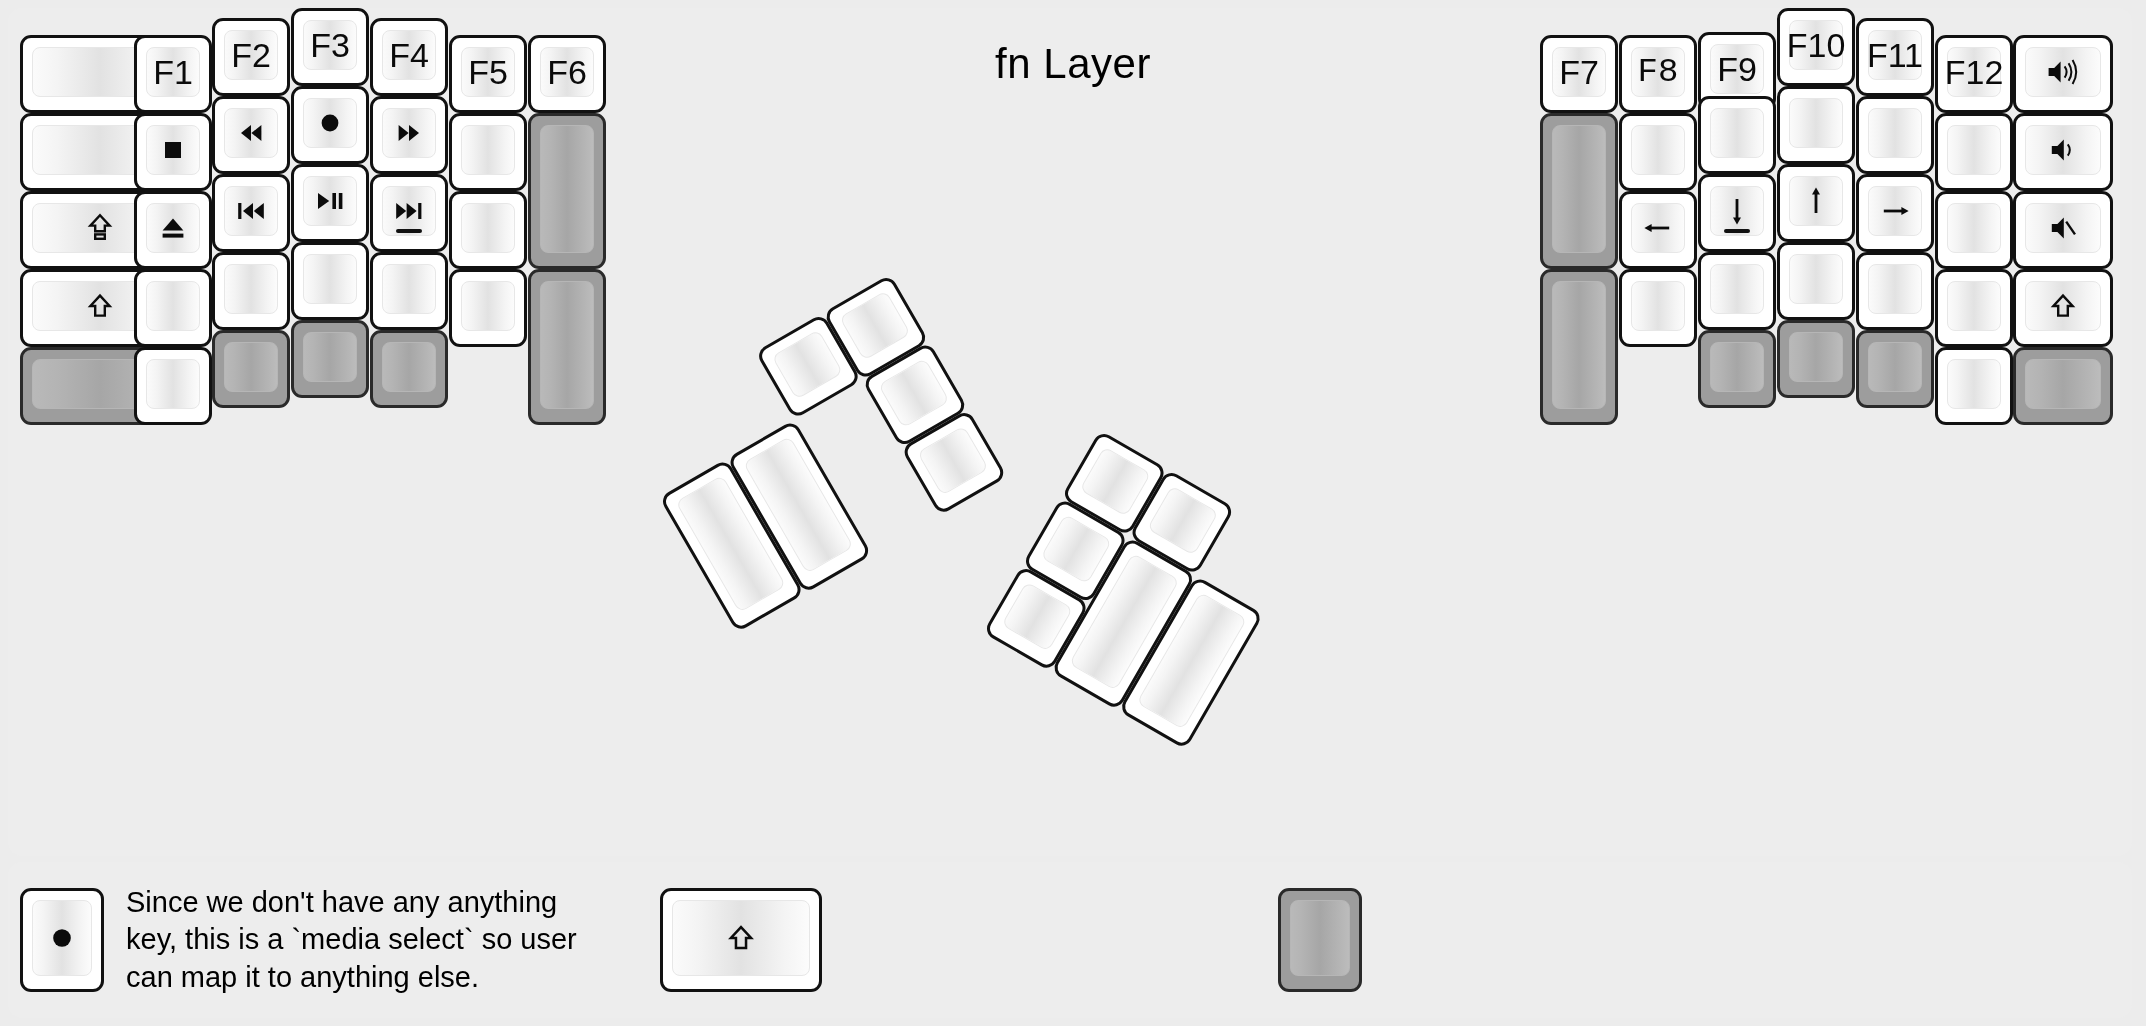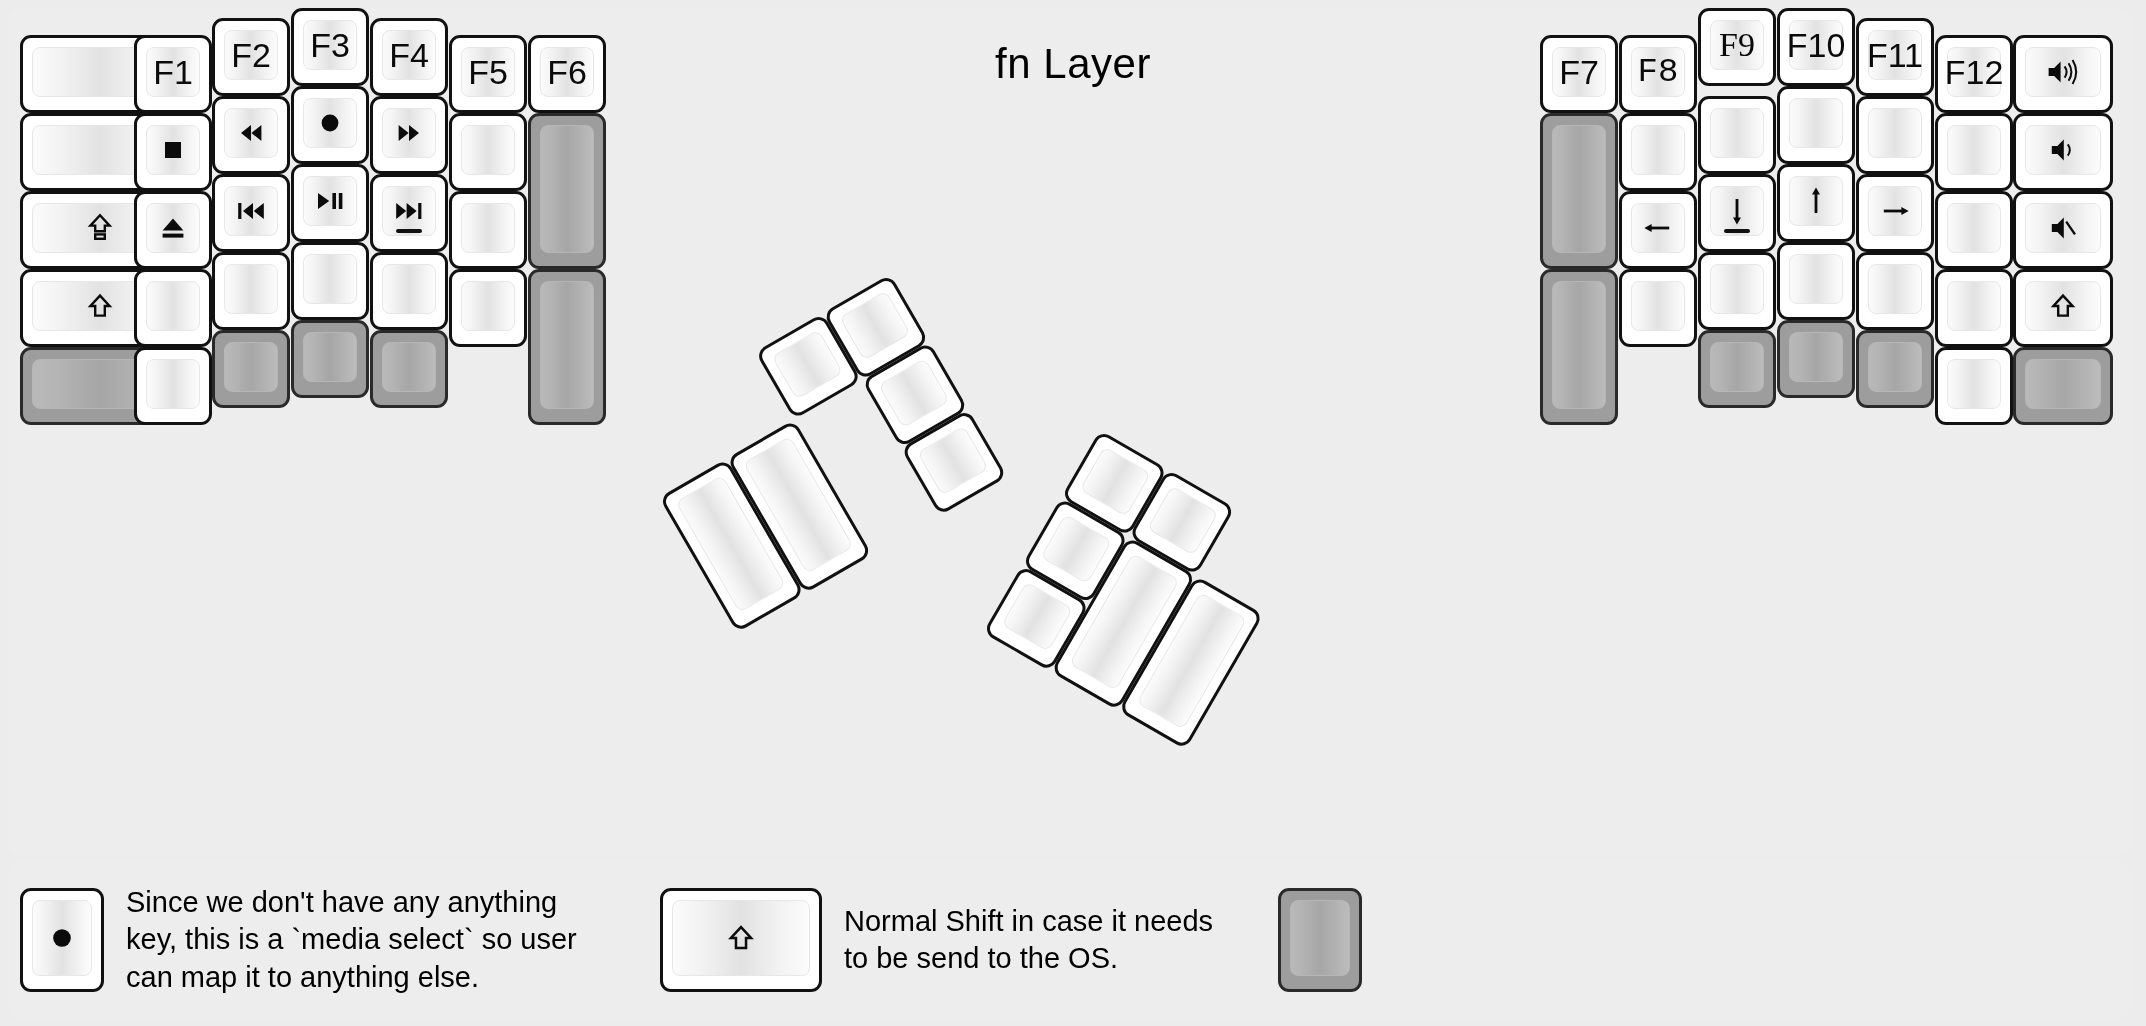--- a/index.html
+++ b/index.html
@@ -324,21 +324,21 @@
             <svg width="40" height="40" viewBox="0 0 100 100" fill="#0b0b0b">
               <path d="M78 50 L26 50" stroke="#0b0b0b" stroke-width="7"></path>
               <polygon points="16,50 34,40 34,60"></polygon>
             </svg>
           </span>
         </div>
       </div>
       <div class="key" style="left: 1619px; top: 269px; width: 78px; height: 78px;">
         <div class="cap"></div>
       </div>
-      <div class="key" style="left: 1698px; top: 8px; width: 78px; height: 78px; font-family: Liberation Serif, serif;">
+      <div class="key" style="left: 1698px; top: 32px; width: 78px; height: 78px;">
         <div class="cap">
           <span class="lbl">F9</span>
         </div>
       </div>
       <div class="key" style="left: 1698px; top: 96px; width: 78px; height: 78px;">
         <div class="cap"></div>
       </div>
       <div class="key" style="left: 1698px; top: 174px; width: 78px; height: 78px;">
         <div class="cap">
           <span class="glyph">
@@ -526,22 +526,20 @@
       <div class="legend-item" style="left: 660px; top: 884px; height: 112px;">
         <div class="legend-key" style="width: 162px; height: 104px;">
           <div class="cap">
             <span class="glyph">
               <svg width="42" height="42" viewBox="0 0 100 100" fill="#0b0b0b">
                 <path d="M50 24 L74 50 L62 50 L62 74 L38 74 L38 50 L26 50 Z" fill="none" stroke="#0b0b0b" stroke-width="6" stroke-linejoin="miter"></path>
               </svg>
             </span>
           </div>
         </div>
-        <div class="legend-text">Normal Shift in case it needs
-to be send to the OS.</div>
       </div>
       <div class="legend-item" style="left: 1278px; top: 884px; height: 112px;">
         <div class="legend-key transparent" style="width: 84px; height: 104px;">
           <div class="cap"></div>
         </div>
       </div>
     </div>
 </div>
 
 </body></html>

